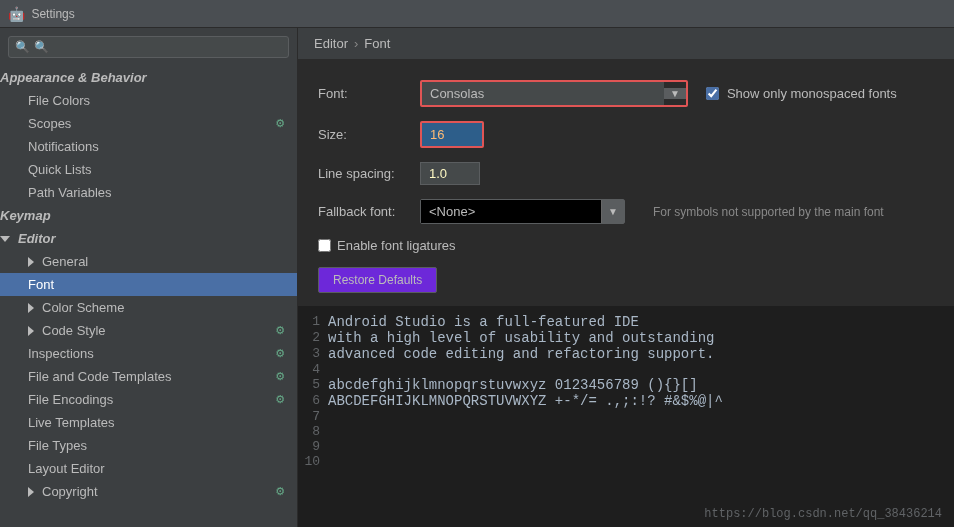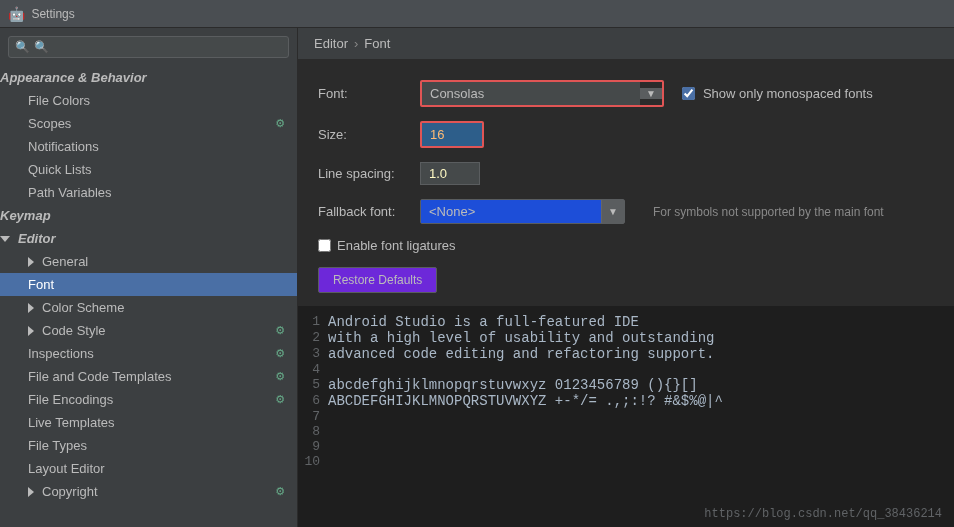--- a/index.html
+++ b/index.html
@@ -137,21 +137,21 @@
       border-radius: 2px;
       display: flex;
       align-items: center;
     }
     .font-dropdown {
       background: #45494a;
       border: none;
       color: #bbbbbb;
       font-size: 13px;
       padding: 4px 8px;
-      width: 218px;
+      width: 242px;
       cursor: pointer;
       outline: none;
       appearance: none;
       -webkit-appearance: none;
     }
     .dropdown-arrow {
       background: #5a5d5f;
       border: none;
       color: #bbbbbb;
       padding: 0 6px;
@@ -263,21 +263,21 @@
       color: #606366;
       font-size: 12px;
     }
     .select-wrapper {
       display: flex;
       align-items: stretch;
       border: 1px solid #5a5d5f;
       border-radius: 2px;
     }
     .select-wrapper select {
-      background: #1d4ed8;
+      background: #000000;
       border: none;
       color: #bbbbbb;
       font-size: 13px;
       padding: 4px 8px;
       outline: none;
       appearance: none;
       -webkit-appearance: none;
     }
     .select-arrow {
       background: #5a5d5f;

